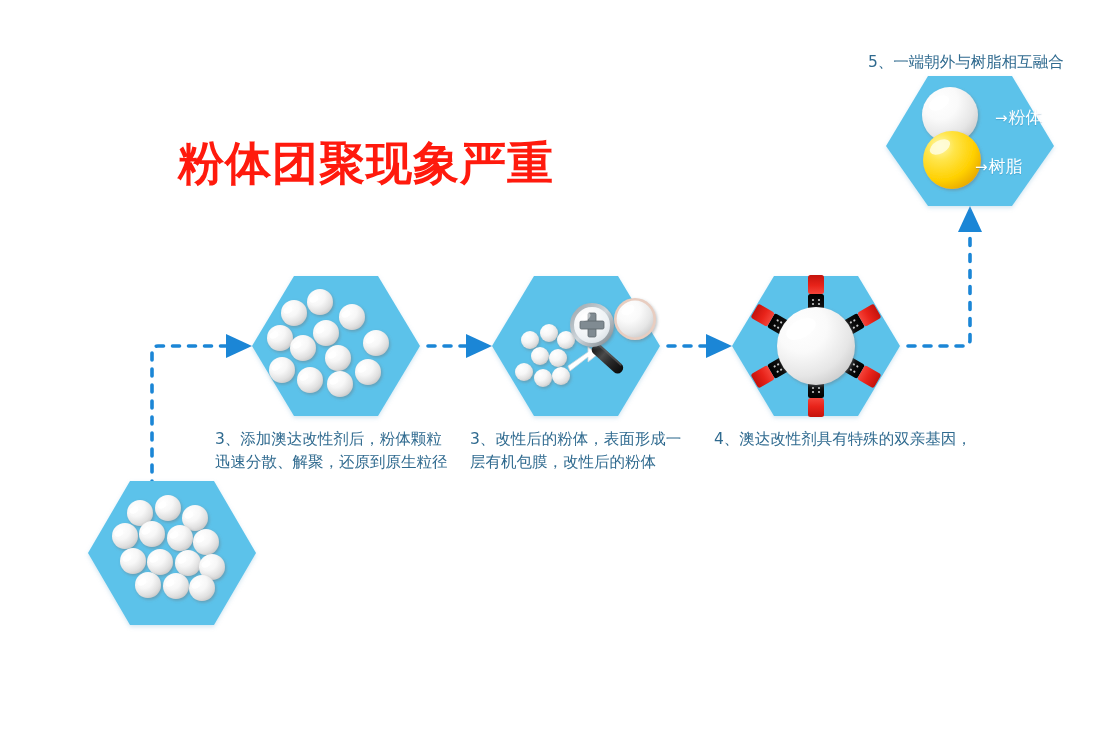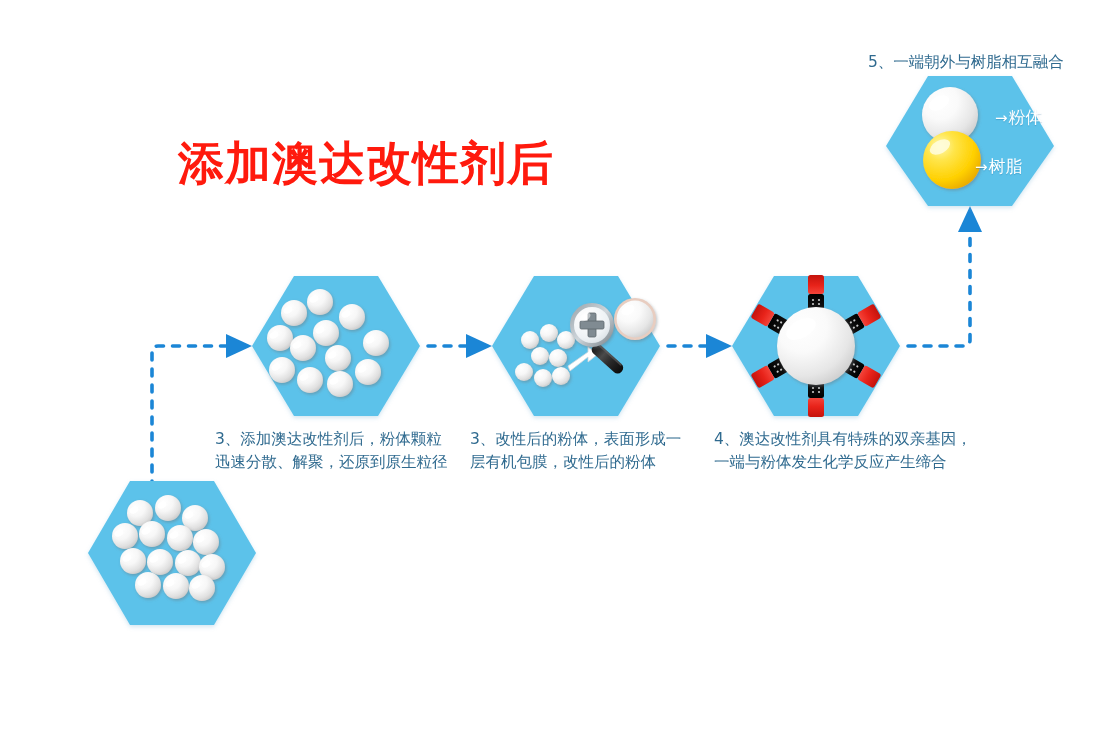--- a/index.html
+++ b/index.html
@@ -309,38 +309,37 @@
         <ellipse cx="939" cy="103" rx="11" ry="6.4" fill="#ffffff" opacity="0.95" transform="rotate(-28 939 103)"></ellipse>
       </g>
 
       <g>
         <circle cx="952" cy="160" r="29" fill="url(#gYellow)" filter="url(#softShadow)"></circle>
         <ellipse cx="940" cy="147" rx="11" ry="6.4" fill="#fffde0" opacity="0.85" transform="rotate(-28 940 147)"></ellipse>
       </g>
     </g>
   </svg>
 
-  <div class="title">添加澳达改性剂后</div>
+  <div class="title">粉体团聚现象严重</div>
 
   <div class="hexlabel" id="label-powder">
     <span class="arr">→</span><span>粉体</span>
   </div>
   <div class="hexlabel" id="label-resin">
     <span class="arr">→</span><span>树脂</span>
   </div>
 
   <div class="caption c2">
     <span class="cap-line">3、添加澳达改性剂后，粉体颗粒</span>
     <span class="cap-line">迅速分散、解聚，还原到原生粒径</span>
   </div>
   <div class="caption c3">
     <span class="cap-line">3、改性后的粉体，表面形成一</span>
     <span class="cap-line">层有机包膜，改性后的粉体</span>
   </div>
   <div class="caption c4">
     <span class="cap-line">4、澳达改性剂具有特殊的双亲基因，</span>
-    <span class="cap-line">一端与粉体发生化学反应产生缔合</span>
   </div>
   <div class="caption c5">
     <span class="cap-line">5、一端朝外与树脂相互融合</span>
   </div>
 
 </div>
 
 </body></html>

